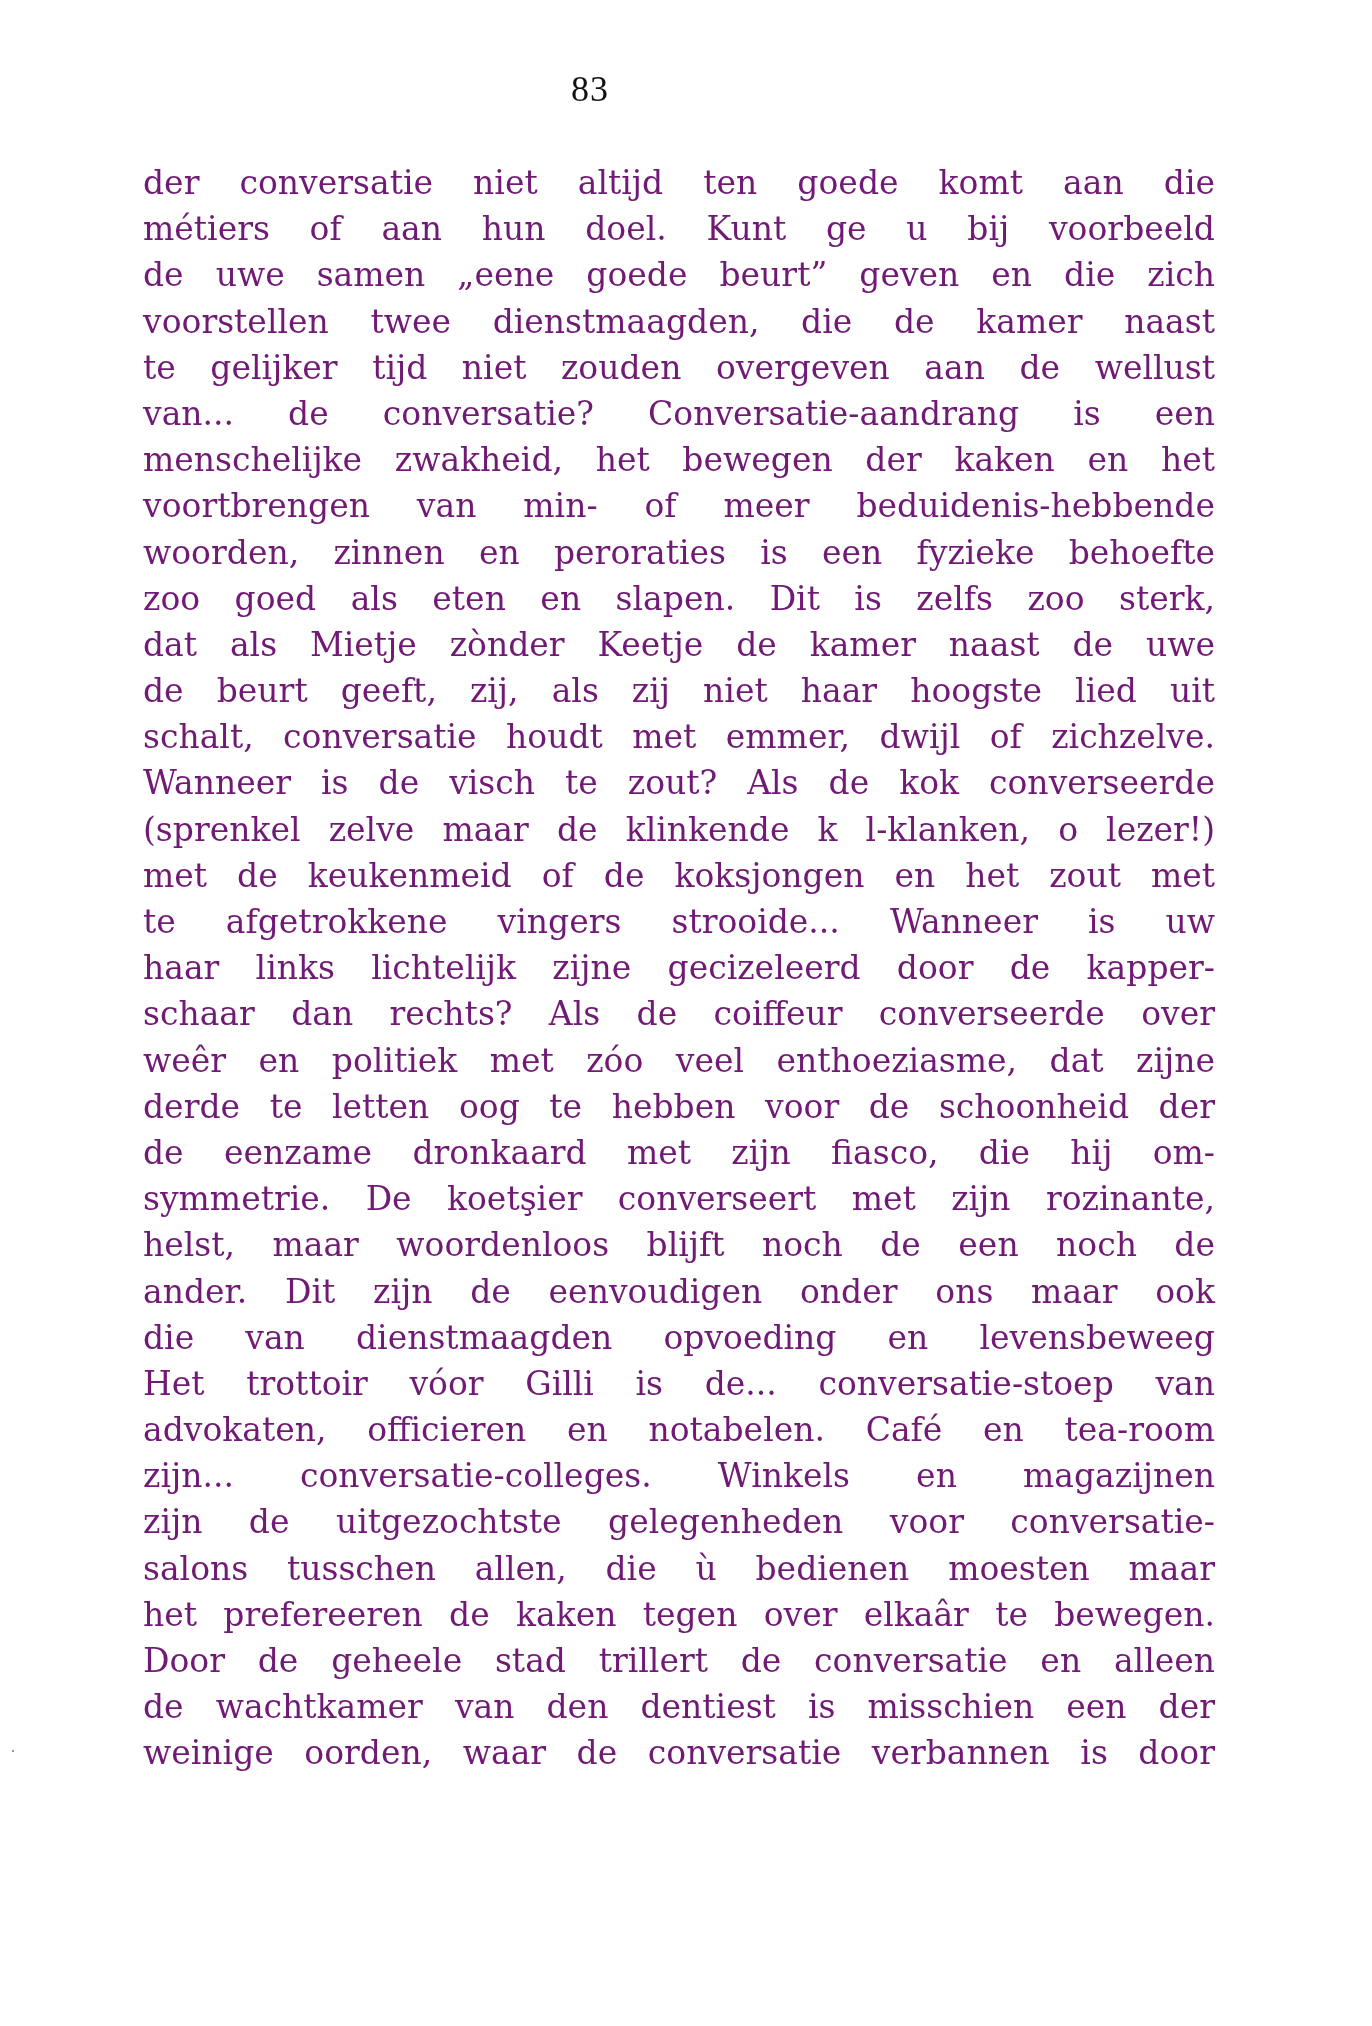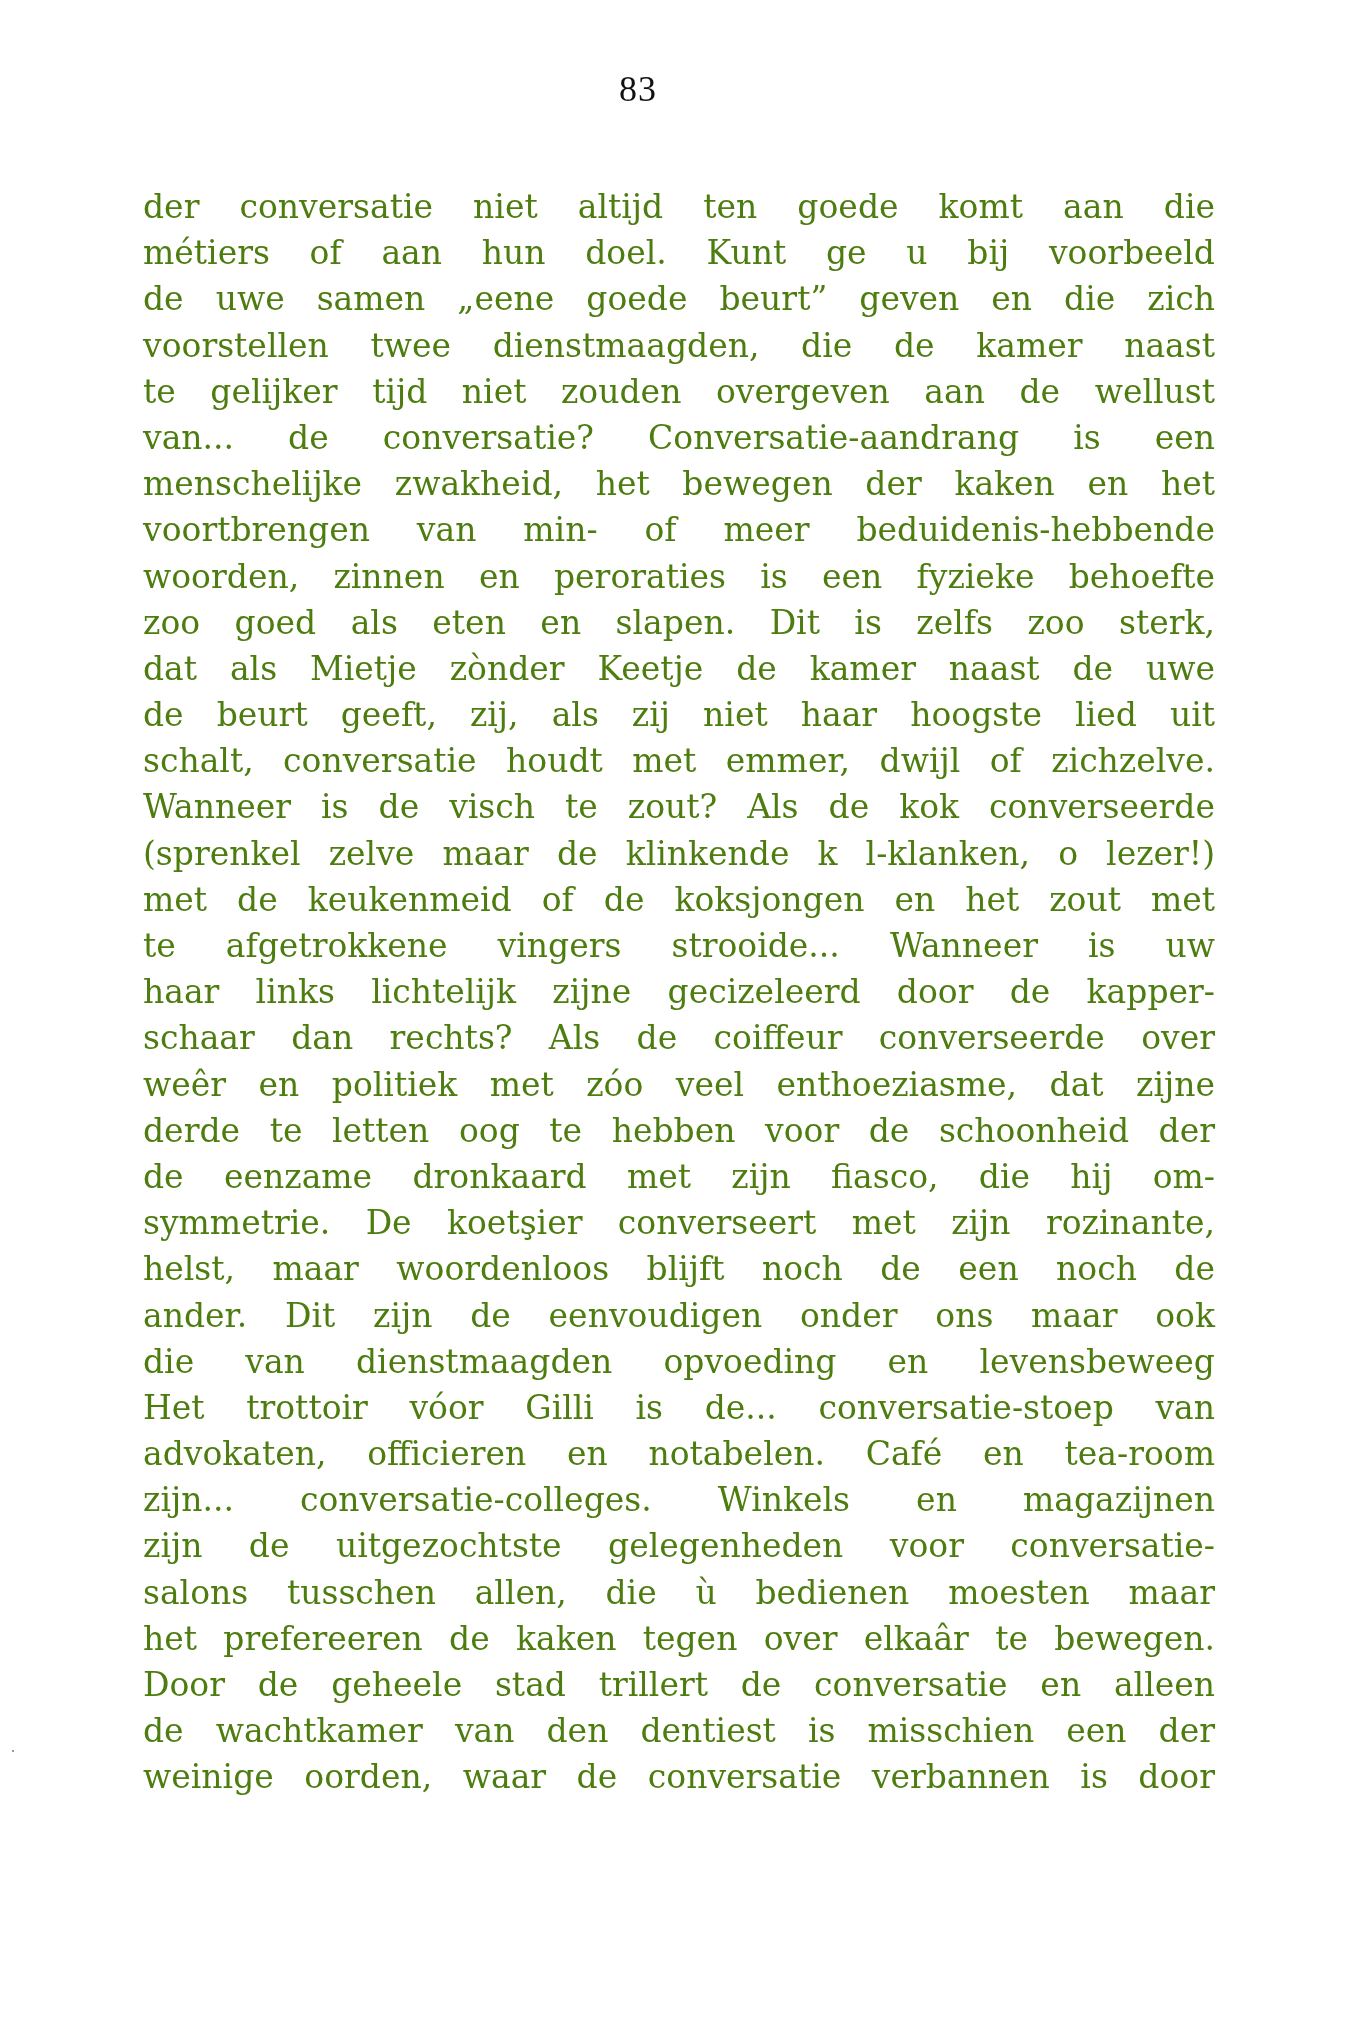--- a/index.html
+++ b/index.html
@@ -1,26 +1,26 @@
 <!DOCTYPE html>
 <html><head>
 <meta charset="utf-8">
 <style>
   html, body { margin: 0; padding: 0; background: #ffffff; }
   body { width: 1372px; height: 2026px; position: relative; overflow: hidden; }
   .page { position: absolute; left: 0; top: 0; width: 1372px; height: 2026px; background: #ffffff; }
   .page-number {
     position: absolute; top: 68px; left: 0; width: 1180px; text-align: center;
     font-family: "Liberation Serif", "DejaVu Serif", serif;
-    font-size: 36px; color: #111111; letter-spacing: 1px; padding-left: 48px;
+    font-size: 36px; color: #111111; letter-spacing: 1px;
   }
   .text-block {
-    position: absolute; left: 143px; top: 184px; width: 1072px;
+    position: absolute; left: 143px; top: 160px; width: 1072px;
     font-family: "DejaVu Serif", "Liberation Serif", serif;
-    font-size: 33px; line-height: 46.2px; color: #4d7c0f;
+    font-size: 33px; line-height: 46.2px; color: #701a75;
   }
   .line {
     display: block; height: 46.2px; white-space: nowrap;
     text-align: justify; text-align-last: justify;
   }
   .speck { position: absolute; width: 2px; height: 2px; background: #999; }
 </style>
 </head>
 <body>
 

